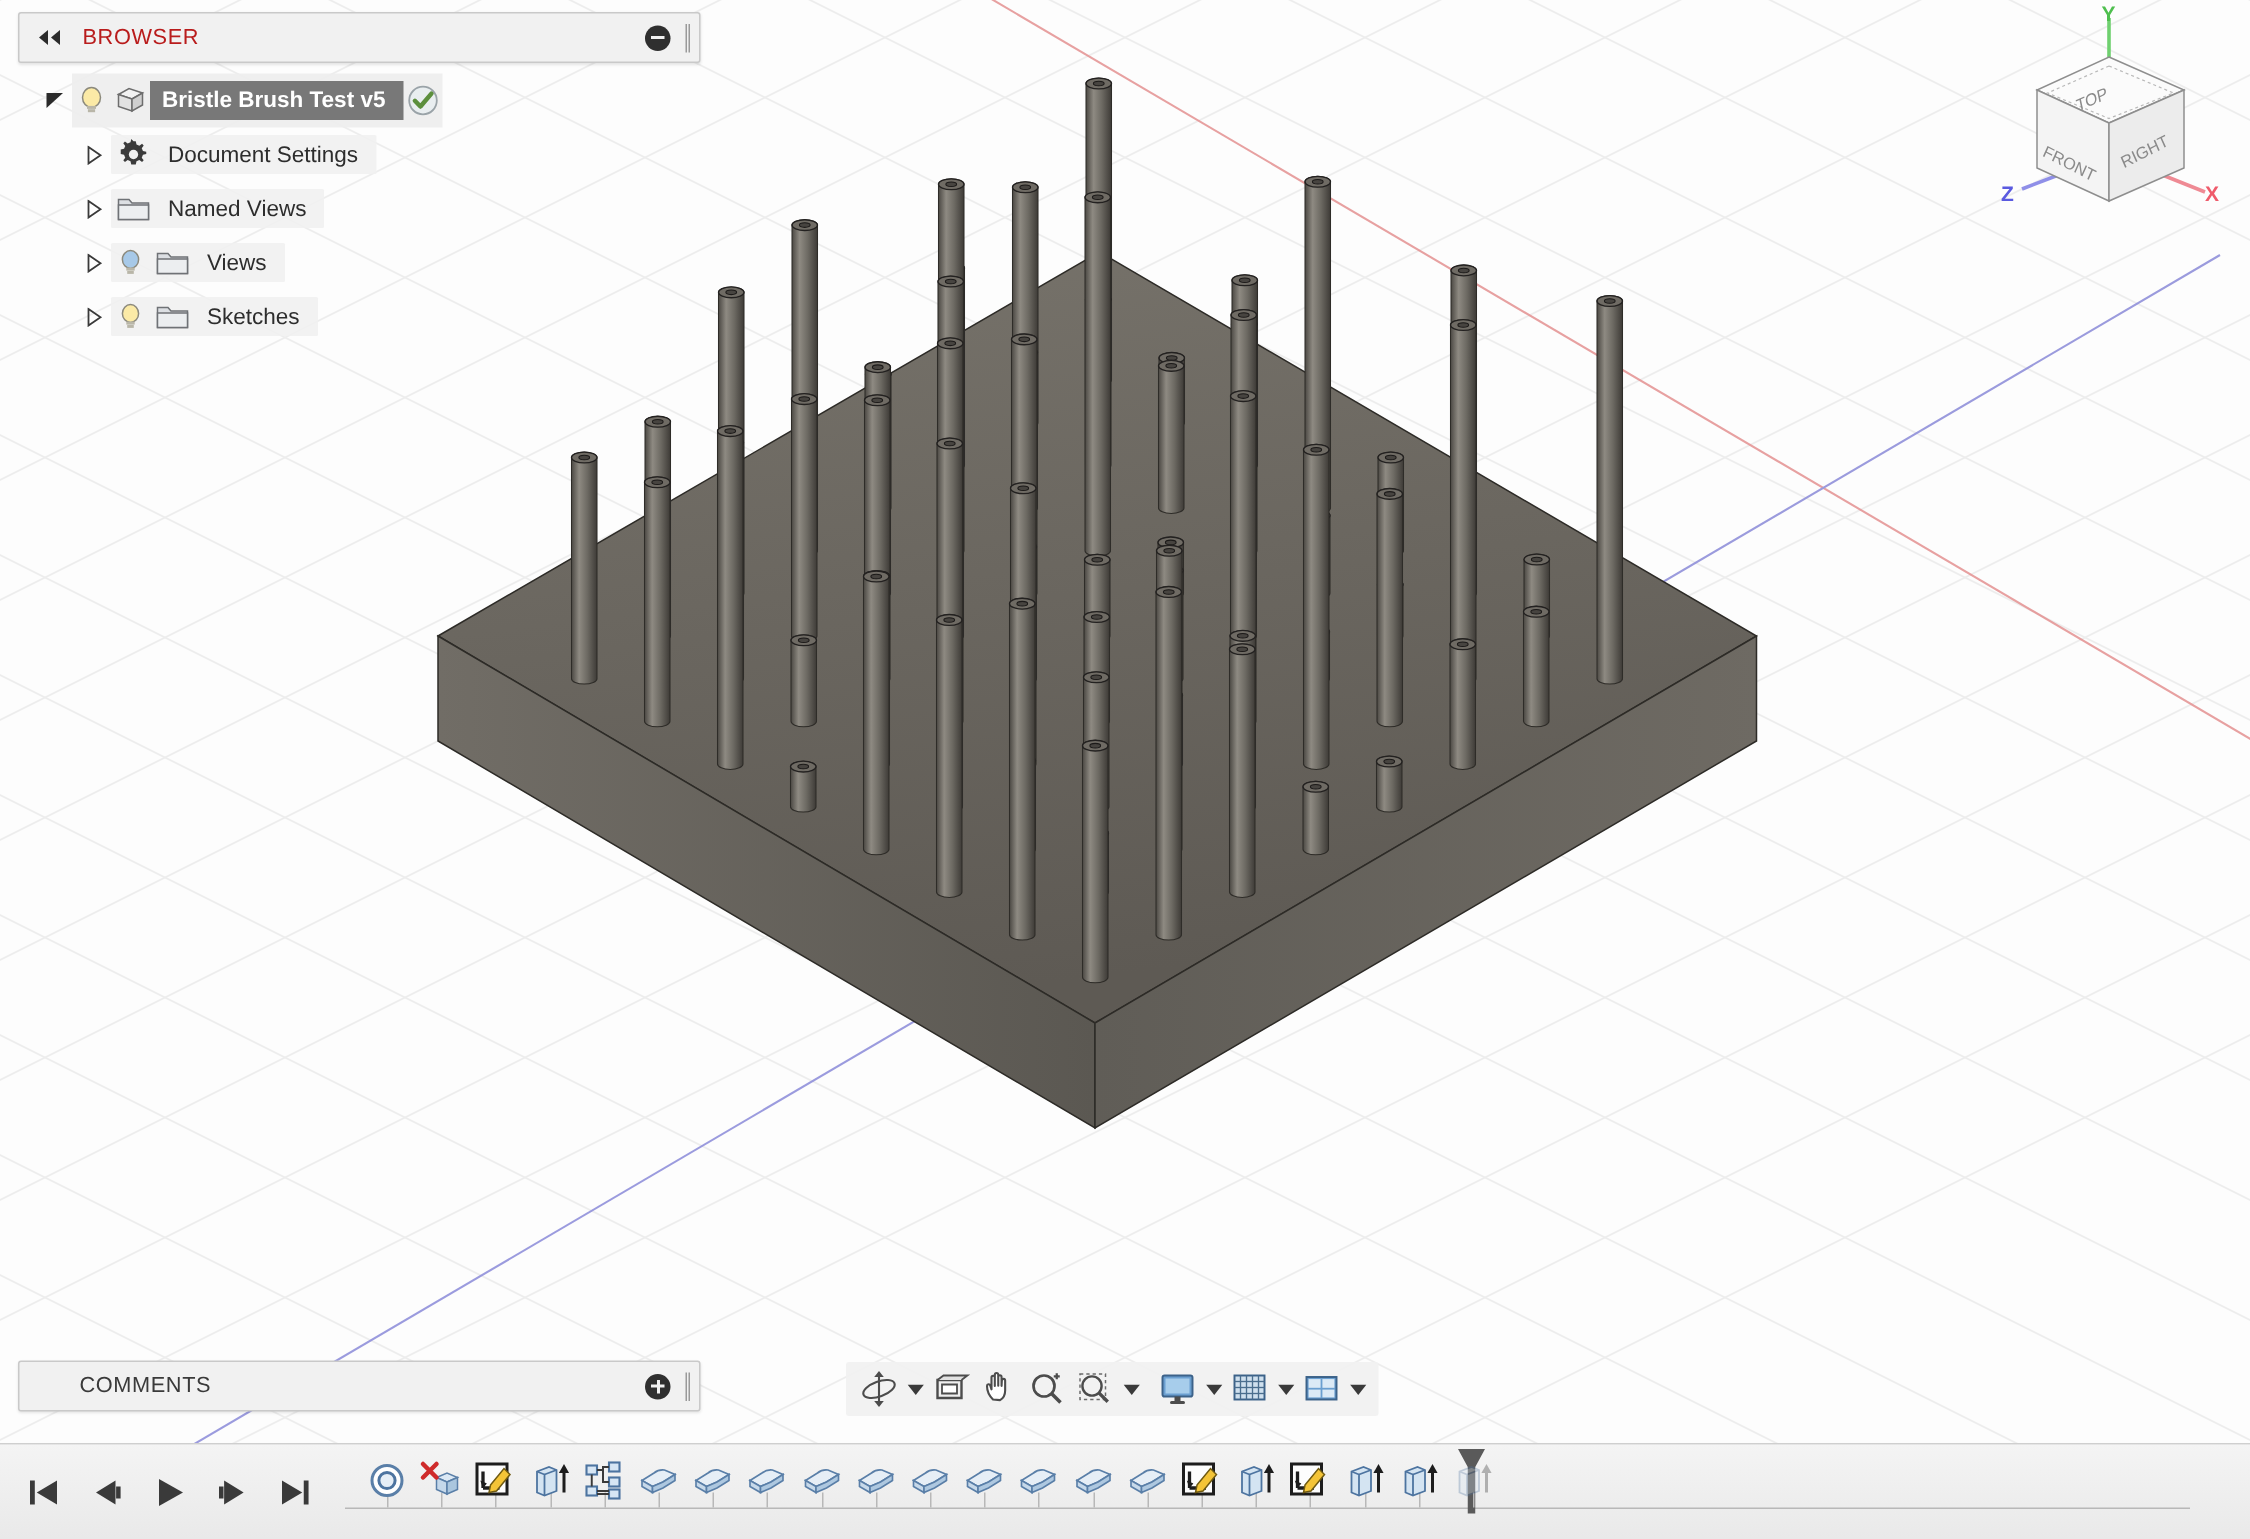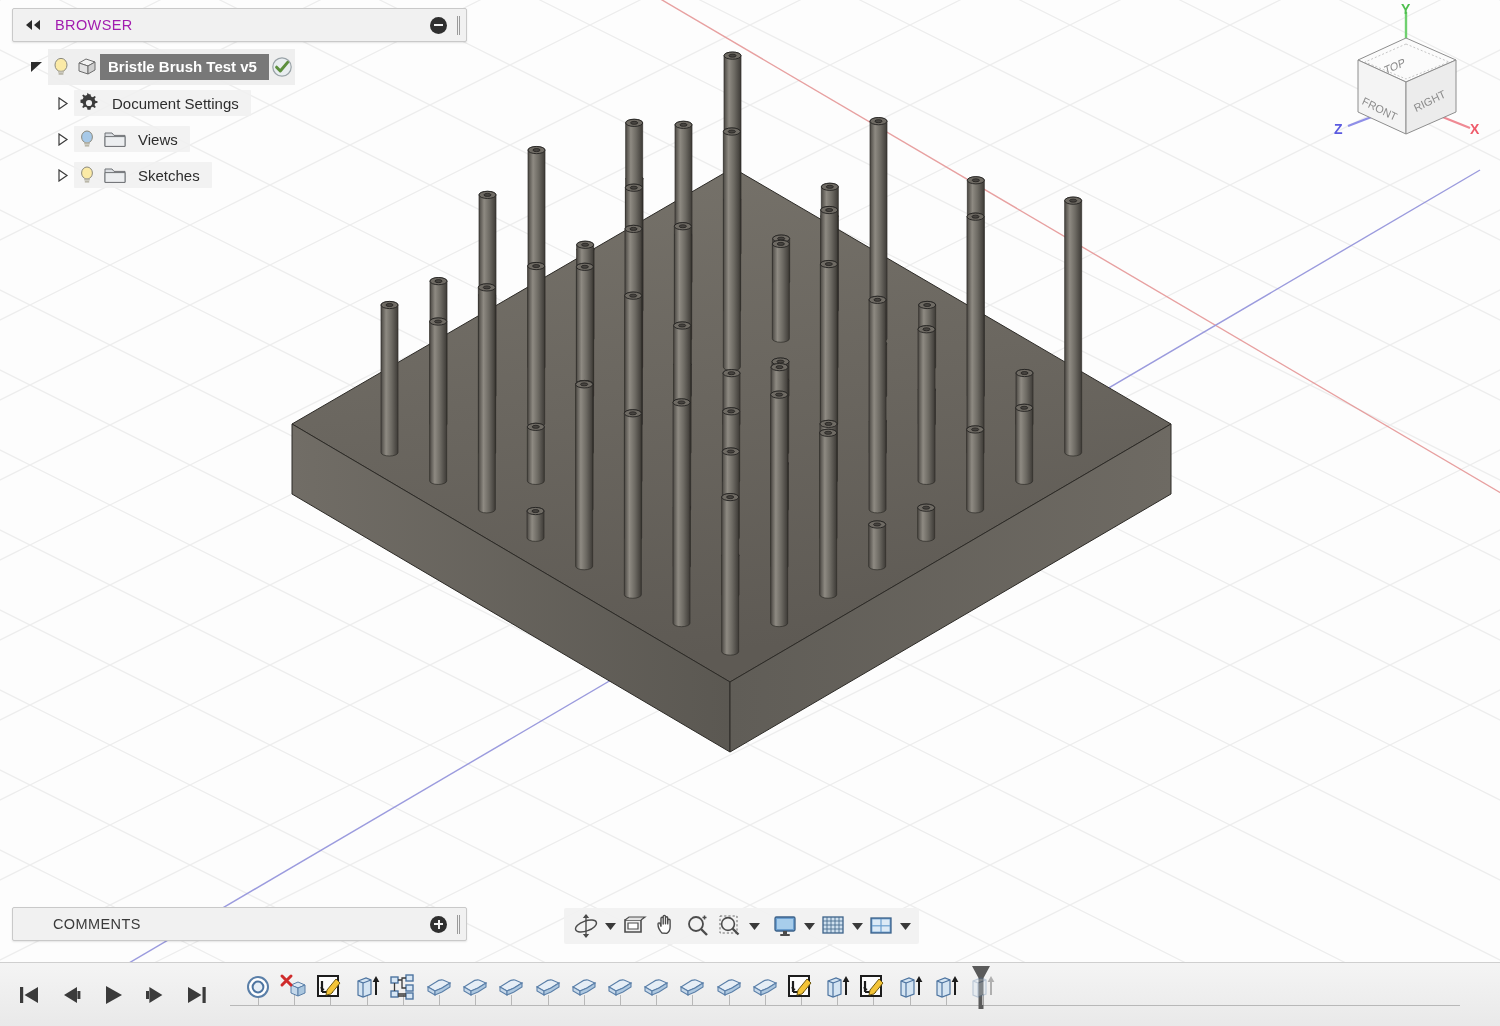--- a/index.html
+++ b/index.html
@@ -31,21 +31,21 @@
     border-radius: 2px;
     display: flex; align-items: center;
     padding: 0 6px 0 10px;
     box-shadow: 0 1px 2px rgba(0,0,0,0.10);
   }
   #browser-collapse-icon {
     width: 20px; height: 20px; display: flex; align-items: center; justify-content: center;
     color: #2b2b2b; font-size: 13px; line-height: 1; cursor: pointer;
   }
   #browser-title {
-    margin-left: 12px; font-size: 14.5px; color: #a21caf; letter-spacing: 0.4px;
+    margin-left: 12px; font-size: 14.5px; color: #b91c1c; letter-spacing: 0.4px;
   }
   .hdr-spacer { flex: 1; }
   .circle-btn {
     width: 17px; height: 17px; border-radius: 50%;
     background: #2f2f2f; display: flex; align-items: center; justify-content: center;
     cursor: pointer;
   }
   .circle-btn span { display:block; width: 9px; height: 2px; background: #f1f1f1; }
   .circle-btn.plus { position: relative; }
   .circle-btn.plus .v { position:absolute; width: 2px; height: 9px; background:#f1f1f1; }
@@ -633,20 +633,36 @@
           <div class="gearicon">
             <svg width="22" height="22" viewBox="0 0 22 22">
               <path d="M11 2.2 l1.5 0 0.5 2.2 1.9 0.8 1.8-1.3 1.1 1.1 -1.3 1.8 0.8 1.9 2.2 0.5 0 1.5 -2.2 0.5 -0.8 1.9 1.3 1.8 -1.1 1.1 -1.8-1.3 -1.9 0.8 -0.5 2.2 -1.5 0 -1.5 0 -0.5-2.2 -1.9-0.8 -1.8 1.3 -1.1-1.1 1.3-1.8 -0.8-1.9 -2.2-0.5 0-1.5 0-1.5 2.2-0.5 0.8-1.9 -1.3-1.8 1.1-1.1 1.8 1.3 1.9-0.8 0.5-2.2z" fill="#3b3b3b"></path>
               <circle cx="11" cy="11" r="3.1" fill="#f0f0f0"></circle>
             </svg>
           </div>
           <div class="tree-text">Document Settings</div>
         </div>
       </div>
 
+      <div class="tree-row" style="padding-left:26px">
+        <div class="twisty">
+          <svg width="12" height="13" viewBox="0 0 12 13">
+              <path d="M2 1 L10 6.5 L2 12 Z" fill="none" stroke="#3a3a3a" stroke-width="1.2"></path>
+            </svg>
+        </div>
+        <div class="tree-label-wrap">
+          <div class="folder">
+            <svg width="24" height="20" viewBox="0 0 24 20">
+              <path d="M2 4 h7 l2 2.4 h11 v11 h-20z" fill="#dcdfe3" stroke="#6f7276" stroke-width="1"></path>
+              <path d="M2 7.6 h20 v9.8 h-20z" fill="#eceef0" stroke="#6f7276" stroke-width="1"></path>
+            </svg>
+          </div>
+          <div class="tree-text">Named Views</div>
+        </div>
+      </div>
 
       <div class="tree-row" style="padding-left:26px">
         <div class="twisty">
           <svg width="12" height="13" viewBox="0 0 12 13">
               <path d="M2 1 L10 6.5 L2 12 Z" fill="none" stroke="#3a3a3a" stroke-width="1.2"></path>
             </svg>
         </div>
         <div class="tree-label-wrap">
           <div class="bulb">
             <svg width="18" height="20" viewBox="0 0 18 20">

